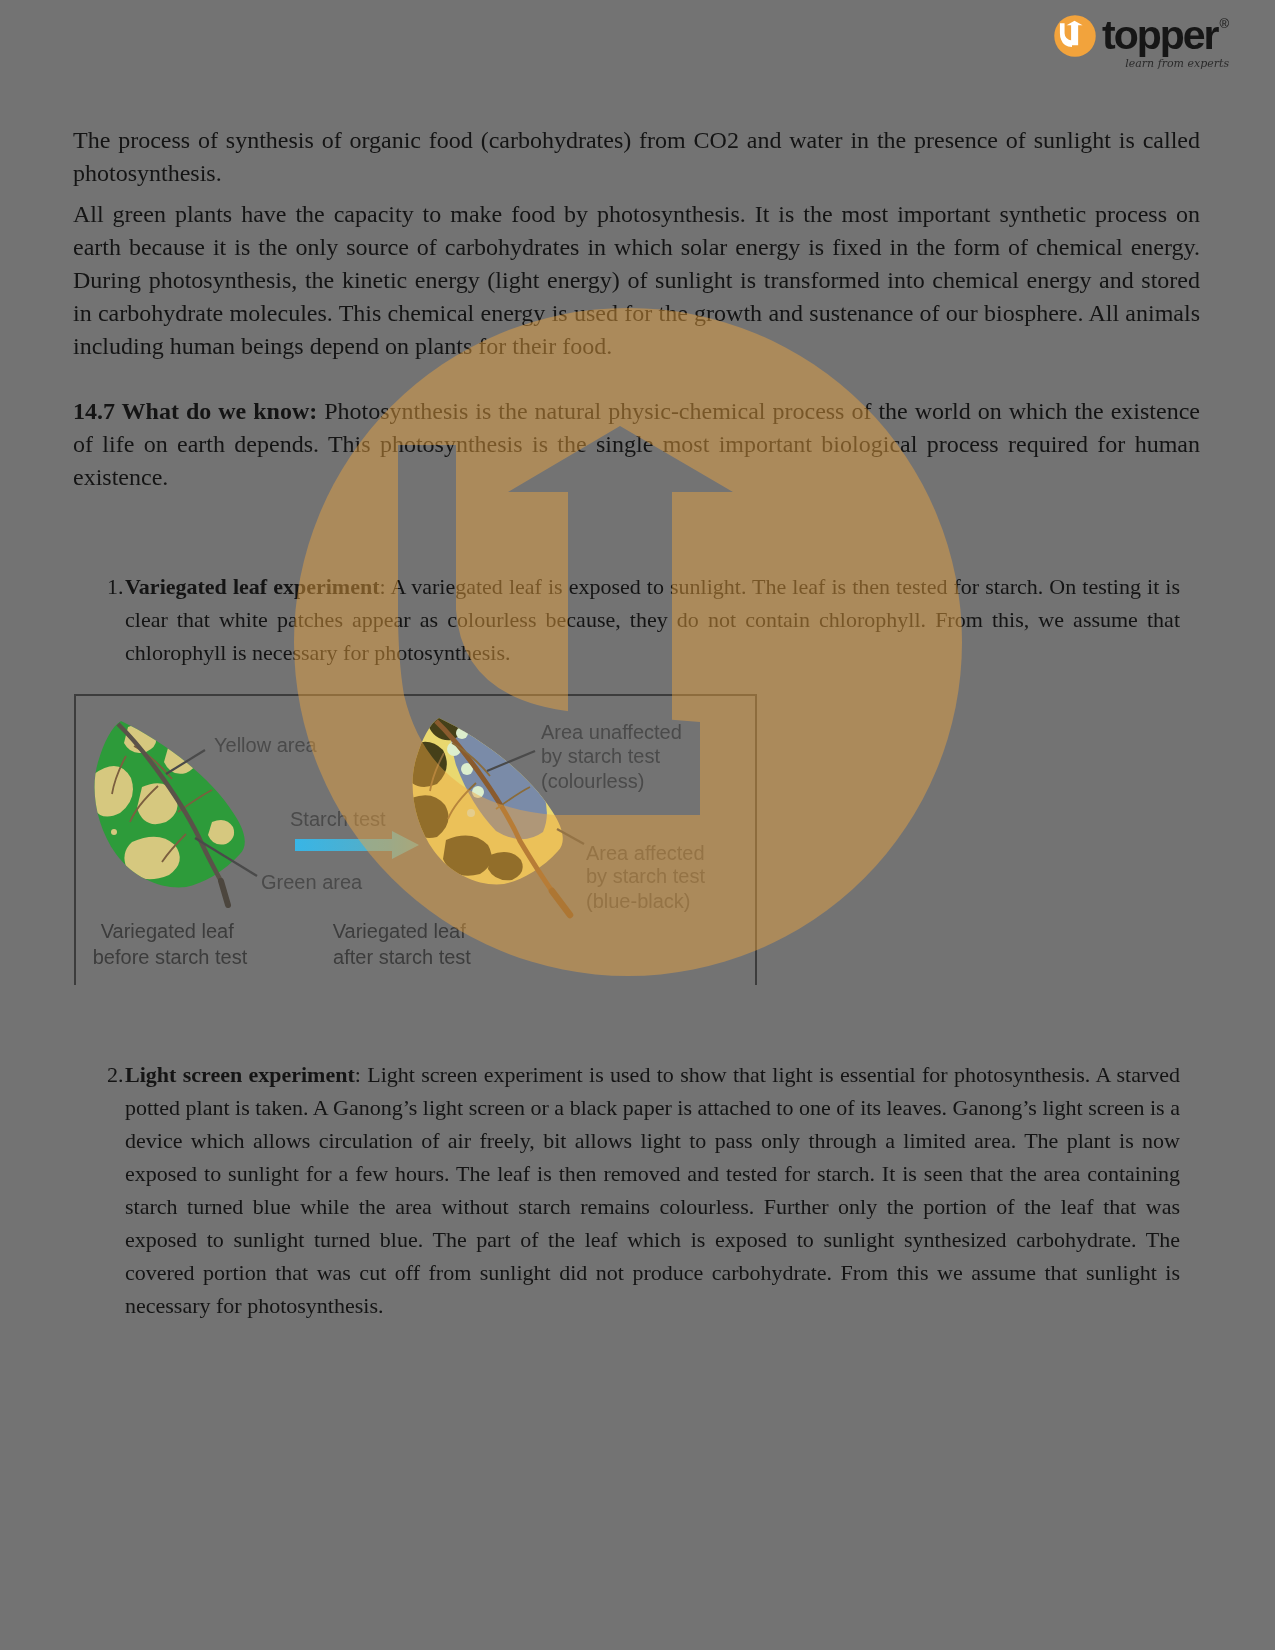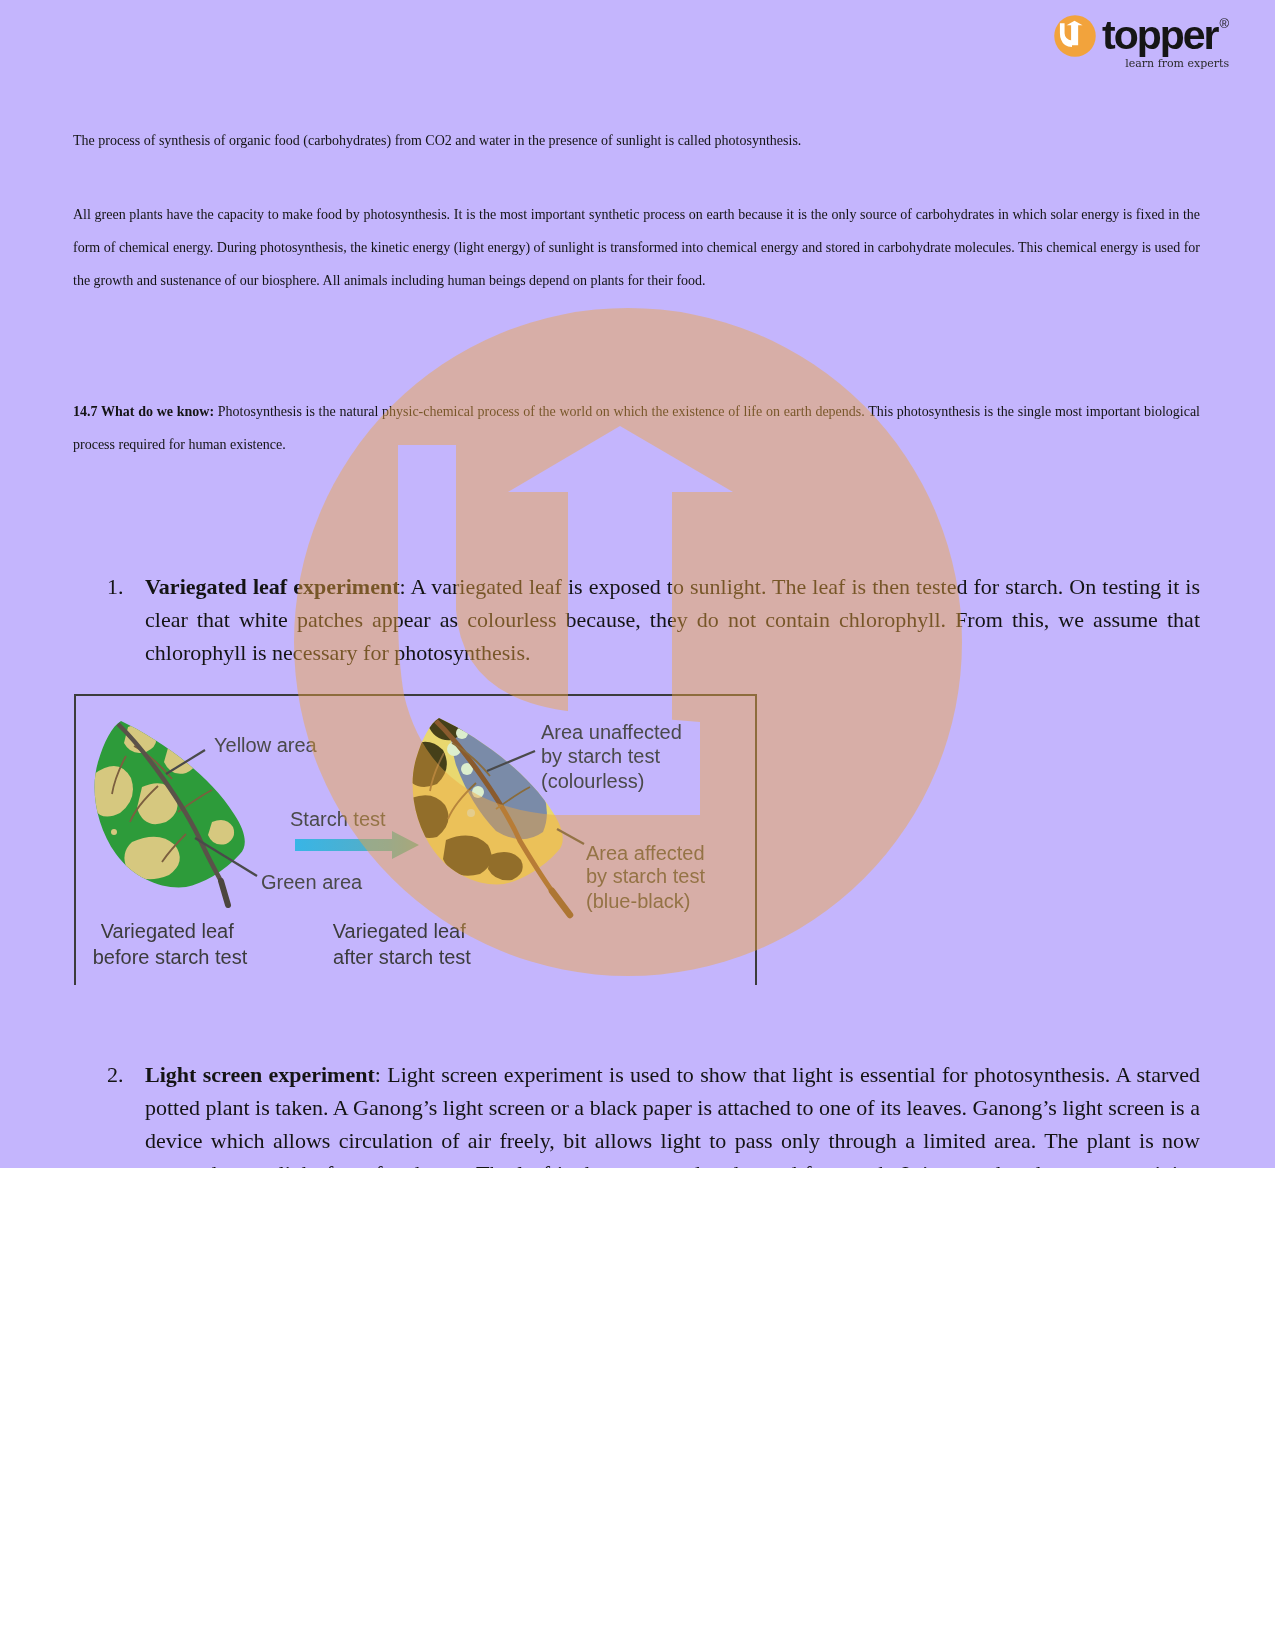--- a/index.html
+++ b/index.html
@@ -1,44 +1,44 @@
 <!DOCTYPE html>
 <html><head>
 <meta charset="utf-8">
 <style>
   html,body{margin:0;padding:0;background:#fff;}
-  .page{position:relative;width:1275px;height:1168px;background:#c4b5fd;overflow:hidden;
+  .page{position:relative;width:1275px;height:1650px;background:#737373;overflow:hidden;
         font-family:"Liberation Serif",serif;color:#141414;}
 
   
   .logo{position:absolute;top:13px;left:1054px;height:60px;}
   .logo-row{display:flex;align-items:center;}
   .logo-mark{width:42px;height:42px;margin-top:2px;}
   .logo-word{font-family:"Liberation Sans",sans-serif;font-weight:bold;font-size:41px;
              letter-spacing:-2px;color:#161616;margin-left:6px;line-height:1;}
   .logo-reg{font-family:"Liberation Sans",sans-serif;font-size:13px;color:#161616;
             vertical-align:top;position:relative;top:-12px;margin-left:2px;}
   .logo-tagline{position:absolute;right:0;top:44px;font-family:"DejaVu Serif",serif;
-                font-size:11px;color:#2a2a2a;white-space:nowrap;}
+                font-style:italic;font-size:11px;color:#2a2a2a;white-space:nowrap;}
 
   
   .title{position:absolute;left:73px;width:1127px;top:74px;text-align:center;
          font-weight:bold;font-size:24px;text-decoration:underline;
          text-underline-offset:4px;letter-spacing:.2px;}
-  .para{position:absolute;left:73px;width:1127px;font-size:14px;line-height:33px;
+  .para{position:absolute;left:73px;width:1127px;font-size:24px;line-height:33px;
         text-align:justify;}
   .p1{top:124px;}
   .p2{top:198px;}
   .p3{top:395px;}
   .p4{top:518px;}
   .li{position:absolute;left:73px;width:1127px;font-size:22px;line-height:33px;}
   .li1{top:570px;}
   .li2{top:1058px;}
   .li .num{position:absolute;left:34px;top:0;}
-  .li .libody{margin-left:72px;width:1055px;text-align:justify;}
+  .li .libody{margin-left:52px;width:1055px;text-align:justify;}
   b{font-weight:bold;}
 
   
   .figure{position:absolute;left:74px;top:694px;z-index:1;}
   .fig-label{font-family:"Liberation Sans",sans-serif;font-size:20px;fill:#4a4a4a;}
   .fig-caption{font-family:"Liberation Sans",sans-serif;font-size:20px;fill:#3c3c3c;}
 
   
   .watermark{position:absolute;left:0;top:0;z-index:30;pointer-events:none;}
 </style>

